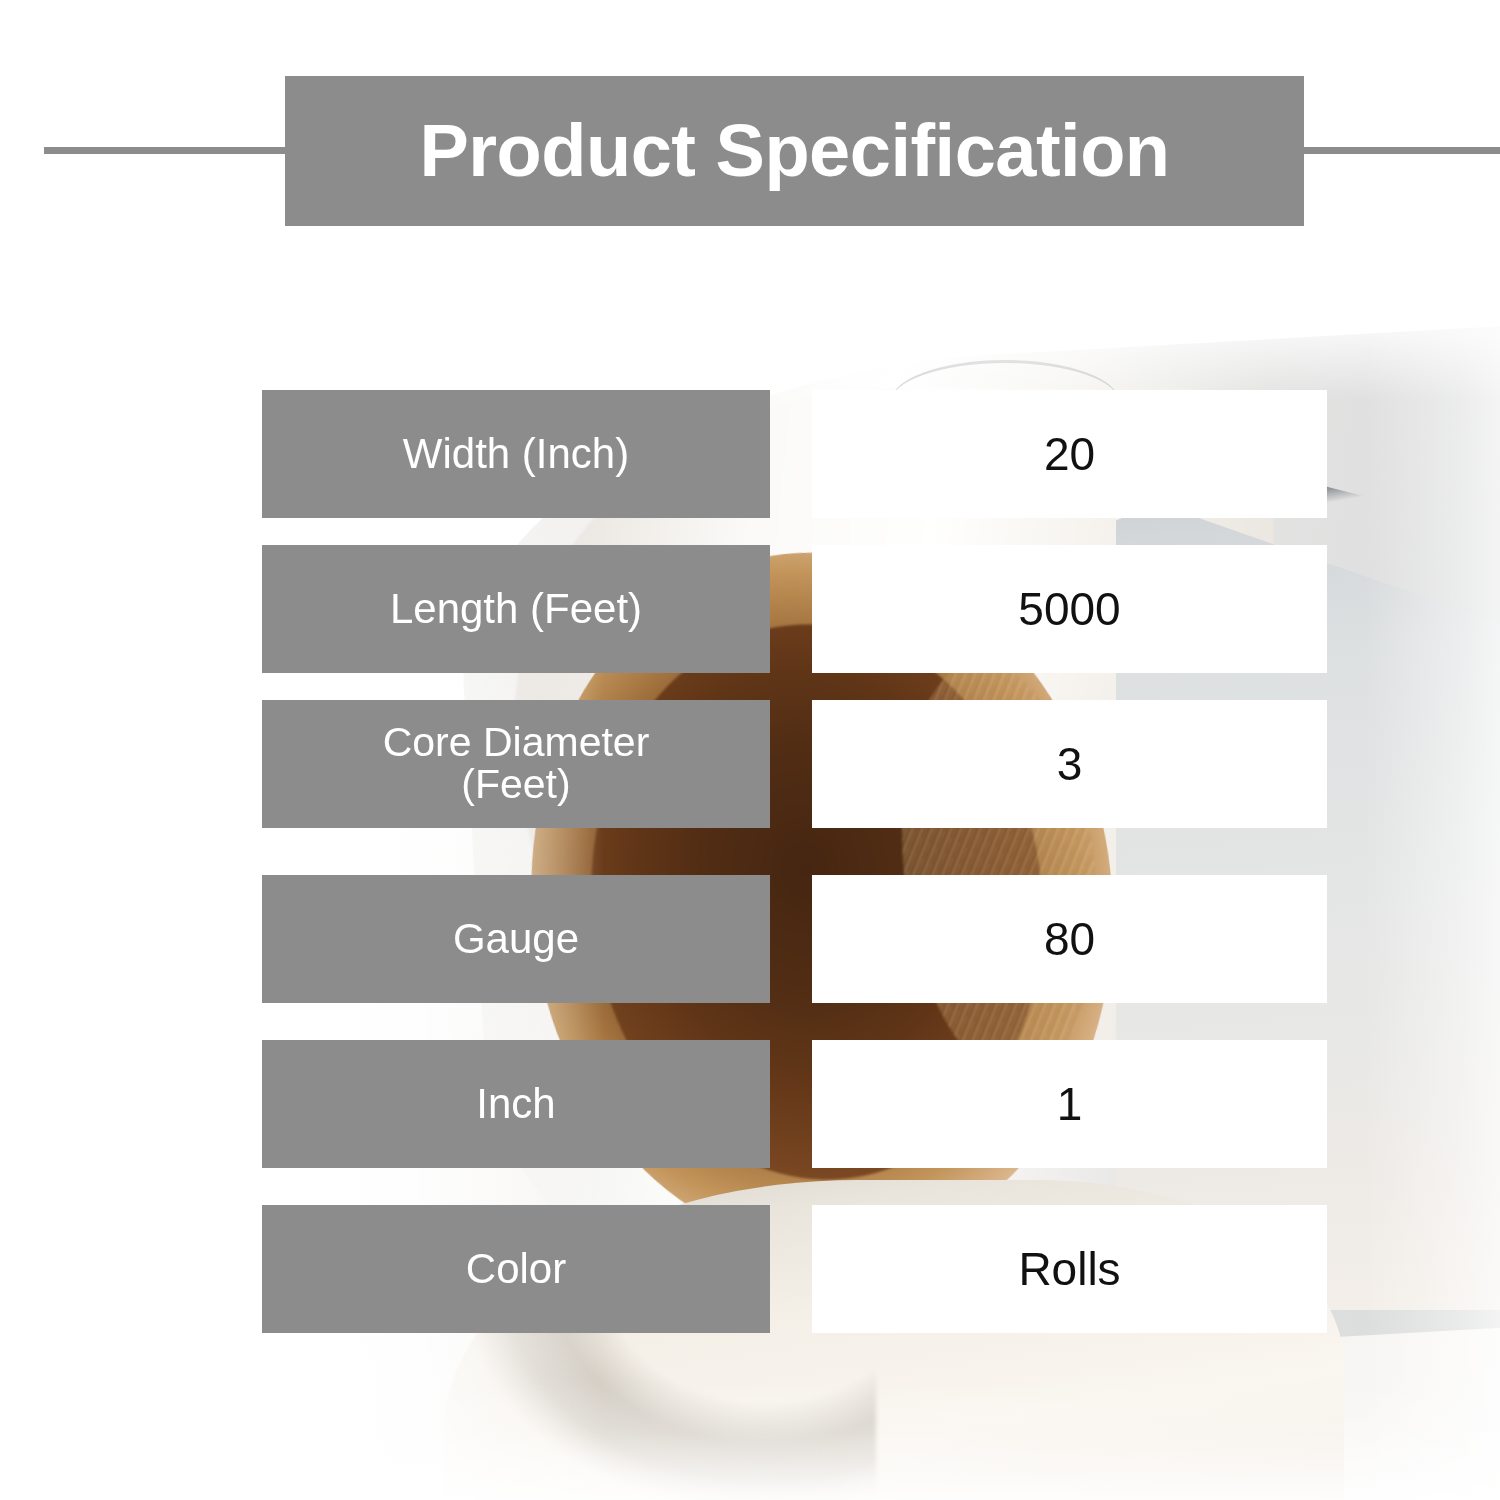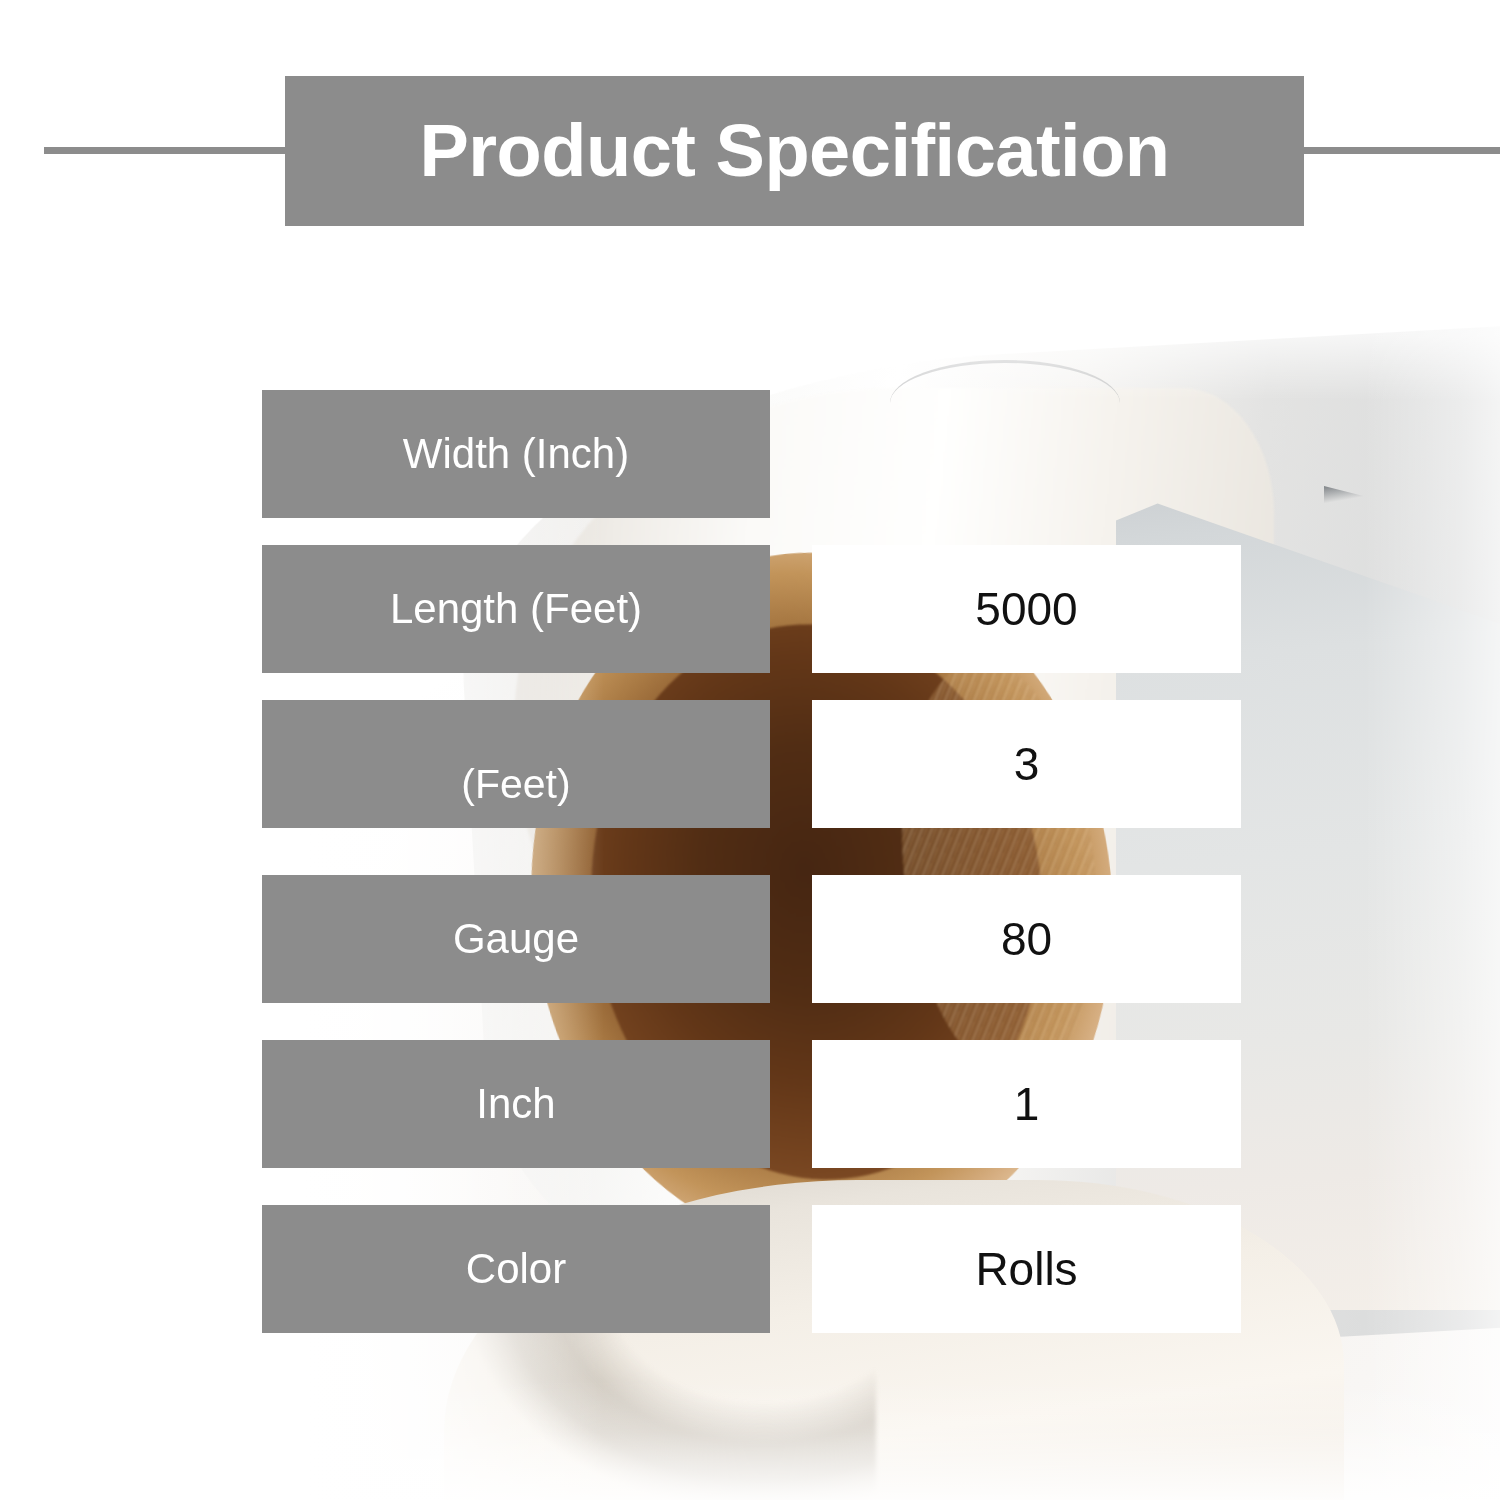--- a/index.html
+++ b/index.html
@@ -322,21 +322,21 @@
 
   .spec-label.two-line {
     font-size: 41px;
     line-height: 1.02;
   }
 
   .spec-value {
     position: absolute;
     left: 768px;
     top: 0;
-    width: 429px;
+    width: 515px;
     height: 128px;
     background: #ffffff;
     color: #111111;
     display: flex;
     align-items: center;
     justify-content: center;
     text-align: center;
     font-size: 46px;
     font-weight: 400;
     line-height: 1.05;
@@ -373,31 +373,32 @@
 
   <div class="header-rule"></div>
   <div class="header-band">
     <span class="header-title">Product Specification</span>
   </div>
 
   <div class="spec-table">
 
     <div class="spec-row first" style="top:390px;">
       <div class="spec-label">Width (Inch)</div>
+      <div class="spec-value">20</div>
     </div>
 
     <div class="spec-row" style="top:545px;">
       <div class="spec-label">Length (Feet)</div>
       <div class="spec-value">5000</div>
     </div>
 
     <div class="spec-row" style="top:700px;">
       <div class="spec-label two-line">
         <span style="display:block;">
-          <br>
+          <span>Core Diameter</span><br>
           <span>(Feet)</span>
         </span>
       </div>
       <div class="spec-value">3</div>
     </div>
 
     <div class="spec-row" style="top:875px;border-radius:25px;">
       <div class="spec-label">Gauge</div>
       <div class="spec-value">80</div>
     </div>

